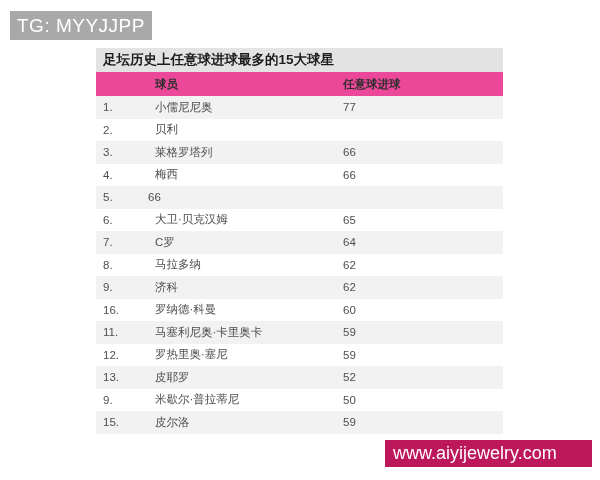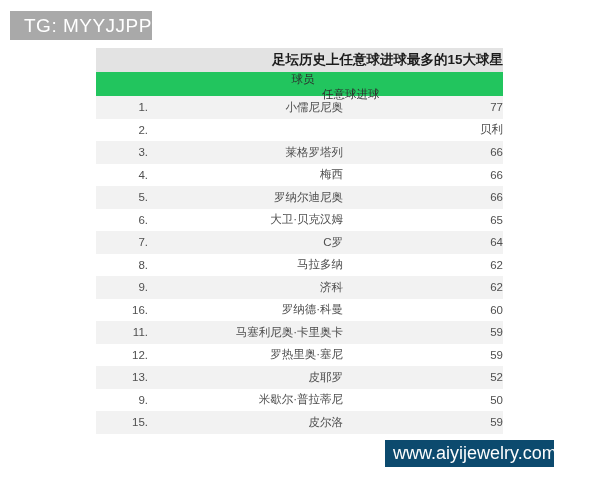--- a/index.html
+++ b/index.html
@@ -11,61 +11,59 @@
     overflow: hidden;
   }
   .badge-top {
     position: absolute;
     left: 10px; top: 11px;
     width: 142px; height: 29px;
     background: #a9a9a9;
     color: #ffffff;
     font-size: 19px;
     line-height: 29px;
-    padding-left: 14px;
+    padding-left: 7px;
     letter-spacing: 0.5px;
     white-space: nowrap;
   }
   .badge-bottom {
     position: absolute;
     left: 385px; top: 440px;
-    width: 169px; height: 27px;
-    background: #0c4a6e;
+    width: 207px; height: 27px;
+    background: #be185d;
     color: #fdfdfd;
     font-size: 18px;
     line-height: 27px;
     padding-left: 8px;
     white-space: nowrap;
   }
   .card {
     position: absolute;
     left: 96px; top: 48px;
     width: 407px;
     background: #ffffff;
-    text-align: right;
   }
   .card-title {
     height: 24px;
     line-height: 24px;
     background: #e3e3e3;
     color: #1c1c1c;
     font-weight: bold;
     font-size: 13.5px;
     padding-left: 7px;
     white-space: nowrap;
   }
   .thead {
     display: flex;
     height: 24px;
     align-items: center;
-    background: #22c55e;
-    font-weight: normal;
+    background: #ec4899;
+    font-weight: bold;
     font-size: 11.5px;
     color: #2e2e2e;
-    flex-direction: column;
   }
   .tr {
     display: flex;
     height: 22.5px;
     align-items: center;
     font-size: 11.5px;
     color: #4f4f4f;
     background: #ffffff;
   }
   .tbody .tr:nth-child(odd) { background: #f2f2f2; }
@@ -104,21 +102,20 @@
       <span class="td-name">莱格罗塔列</span>
       <span class="td-goals">66</span>
     </div>
     <div class="tr">
       <span class="td-rank">4.</span>
       <span class="td-name">梅西</span>
       <span class="td-goals">66</span>
     </div>
     <div class="tr">
       <span class="td-rank">5.</span>
-      <span class="td-name">罗纳尔迪尼奥</span>
       <span class="td-goals">66</span>
     </div>
     <div class="tr">
       <span class="td-rank">6.</span>
       <span class="td-name">大卫·贝克汉姆</span>
       <span class="td-goals">65</span>
     </div>
     <div class="tr">
       <span class="td-rank">7.</span>
       <span class="td-name">C罗</span>

